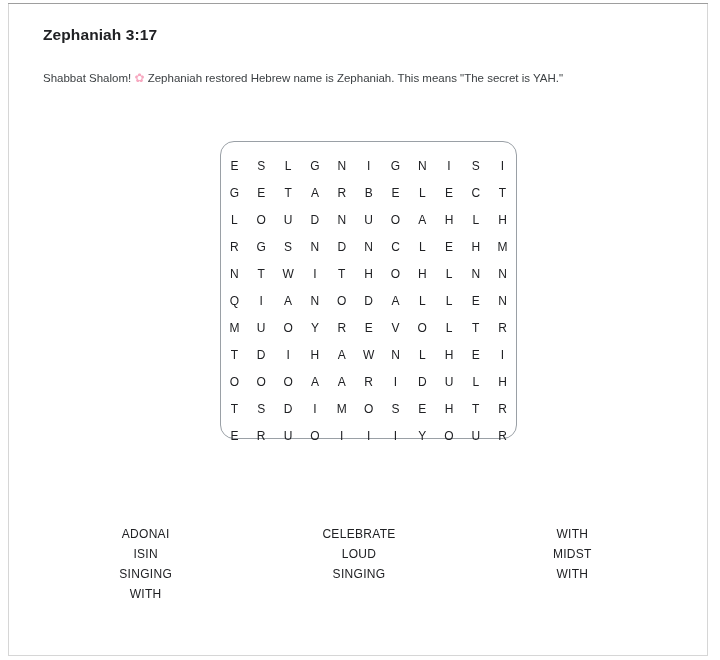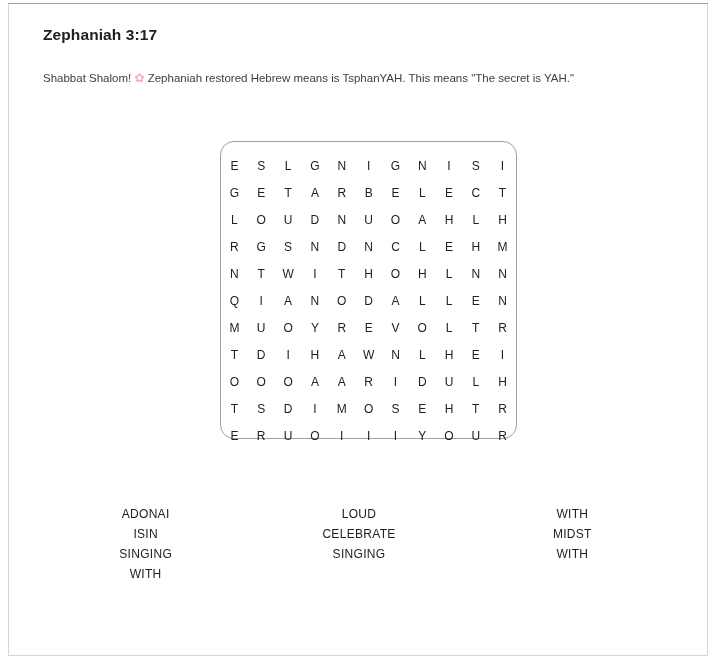--- a/index.html
+++ b/index.html
@@ -81,21 +81,21 @@
     height: 25px;
     text-align: center;
     vertical-align: middle;
     font-size: 12px;
     color: #202124;
     font-family: "Liberation Sans", sans-serif;
   }
   .words {
     position: absolute;
     left: 30px;
-    top: 500px;
+    top: 520px;
     width: 640px;
     display: flex;
     flex-direction: row;
   }
   .word-col {
     flex: 1 1 0;
     text-align: center;
   }
   .word {
     font-size: 12px;
@@ -110,21 +110,21 @@
 <div class="page-top-rule"></div>
 
 <div class="page-frame">
   <div class="content">
 
     <h1 class="doc-title">Zephaniah 3:17</h1>
 
     <p class="doc-subtitle">
       <span>Shabbat Shalom!</span>
       <span class="blossom">✿</span>
-      <span>Zephaniah restored Hebrew means is TsphanYAH. This means "The secret is YAH."</span>
+      <span>Zephaniah restored Hebrew name is Zephaniah. This means "The secret is YAH."</span>
     </p>
 
     <div class="grid-wrap">
       <table class="puzzle">
         <tbody id="puzzle-body">
             <tr>
               <td>E</td>
               <td>S</td>
               <td>L</td>
               <td>G</td>
@@ -271,22 +271,22 @@
     </div>
 
     <div class="words">
       <div class="word-col">
         <div class="word">ADONAI</div>
         <div class="word">ISIN</div>
         <div class="word">SINGING</div>
         <div class="word">WITH</div>
       </div>
       <div class="word-col">
+        <div class="word">CELEBRATE</div>
         <div class="word">LOUD</div>
-        <div class="word">CELEBRATE</div>
         <div class="word">SINGING</div>
       </div>
       <div class="word-col">
         <div class="word">WITH</div>
         <div class="word">MIDST</div>
         <div class="word">WITH</div>
       </div>
     </div>
 
   </div>

